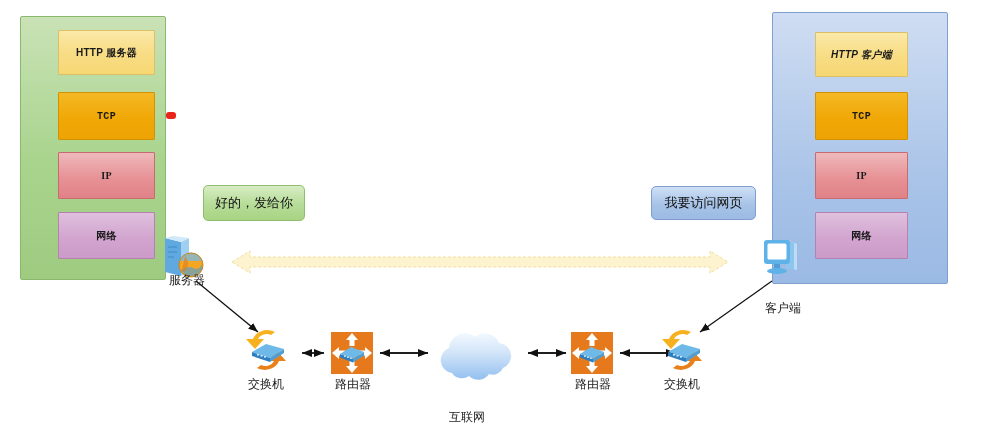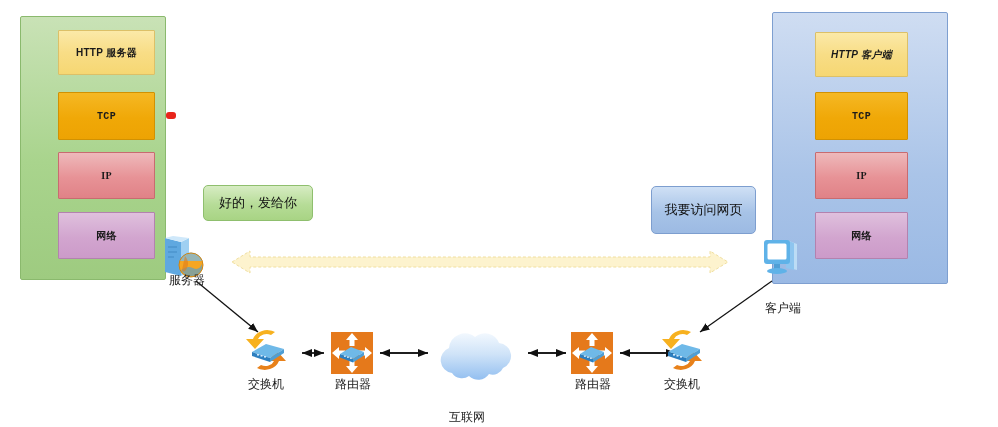--- a/index.html
+++ b/index.html
@@ -86,26 +86,26 @@
     position:absolute;
     display:flex;
     align-items:center;
     justify-content:center;
     box-sizing:border-box;
     font-size:13px;
     color:#111;
     border-radius:5px;
   }
   .bubble.green{
-    left:203px; top:185px; width:110px; height:36px;
+    left:203px; top:185px; width:102px; height:36px;
     background:linear-gradient(180deg,#d7ecc3 0%, #b6dc97 55%, #a8d484 100%);
     border:1px solid #8fbf6e;
   }
   .bubble.blue{
-    left:651px; top:186px; width:105px; height:48px;
+    left:651px; top:186px; width:105px; height:34px;
     background:linear-gradient(180deg,#cfe0f5 0%, #a7c3e7 55%, #9cbae3 100%);
     border:1px solid #7d9ecf;
   }
   
   .big-arrow{
     position:absolute;
     left:232px; top:248px;
     width:496px; height:28px;
   }
   

